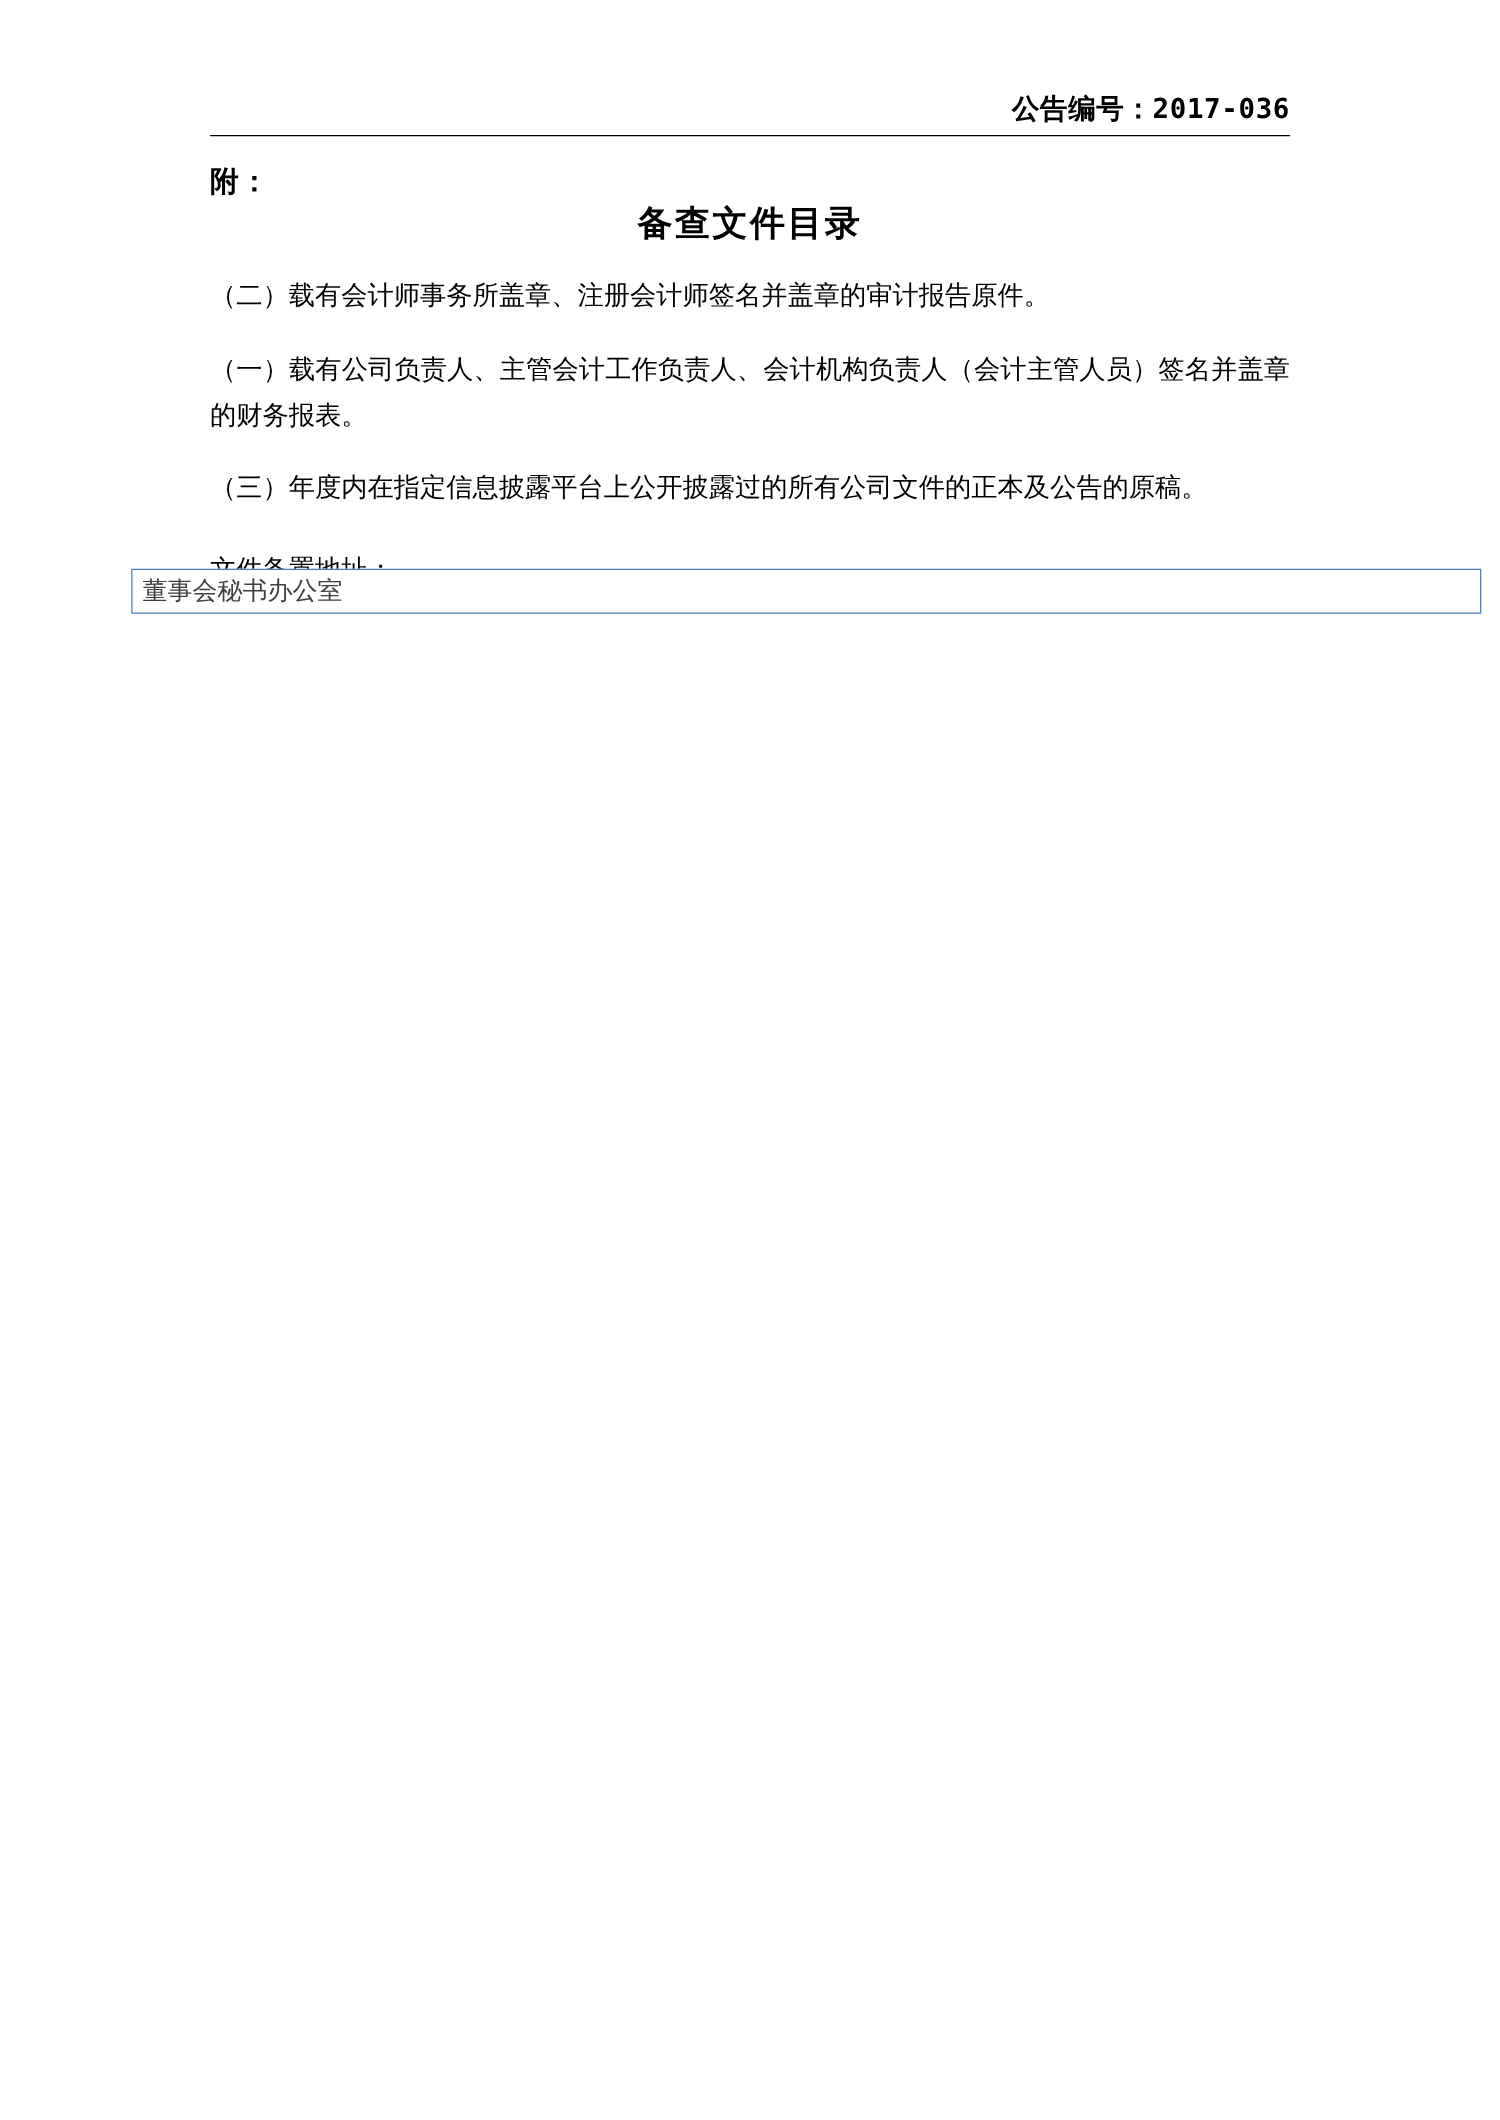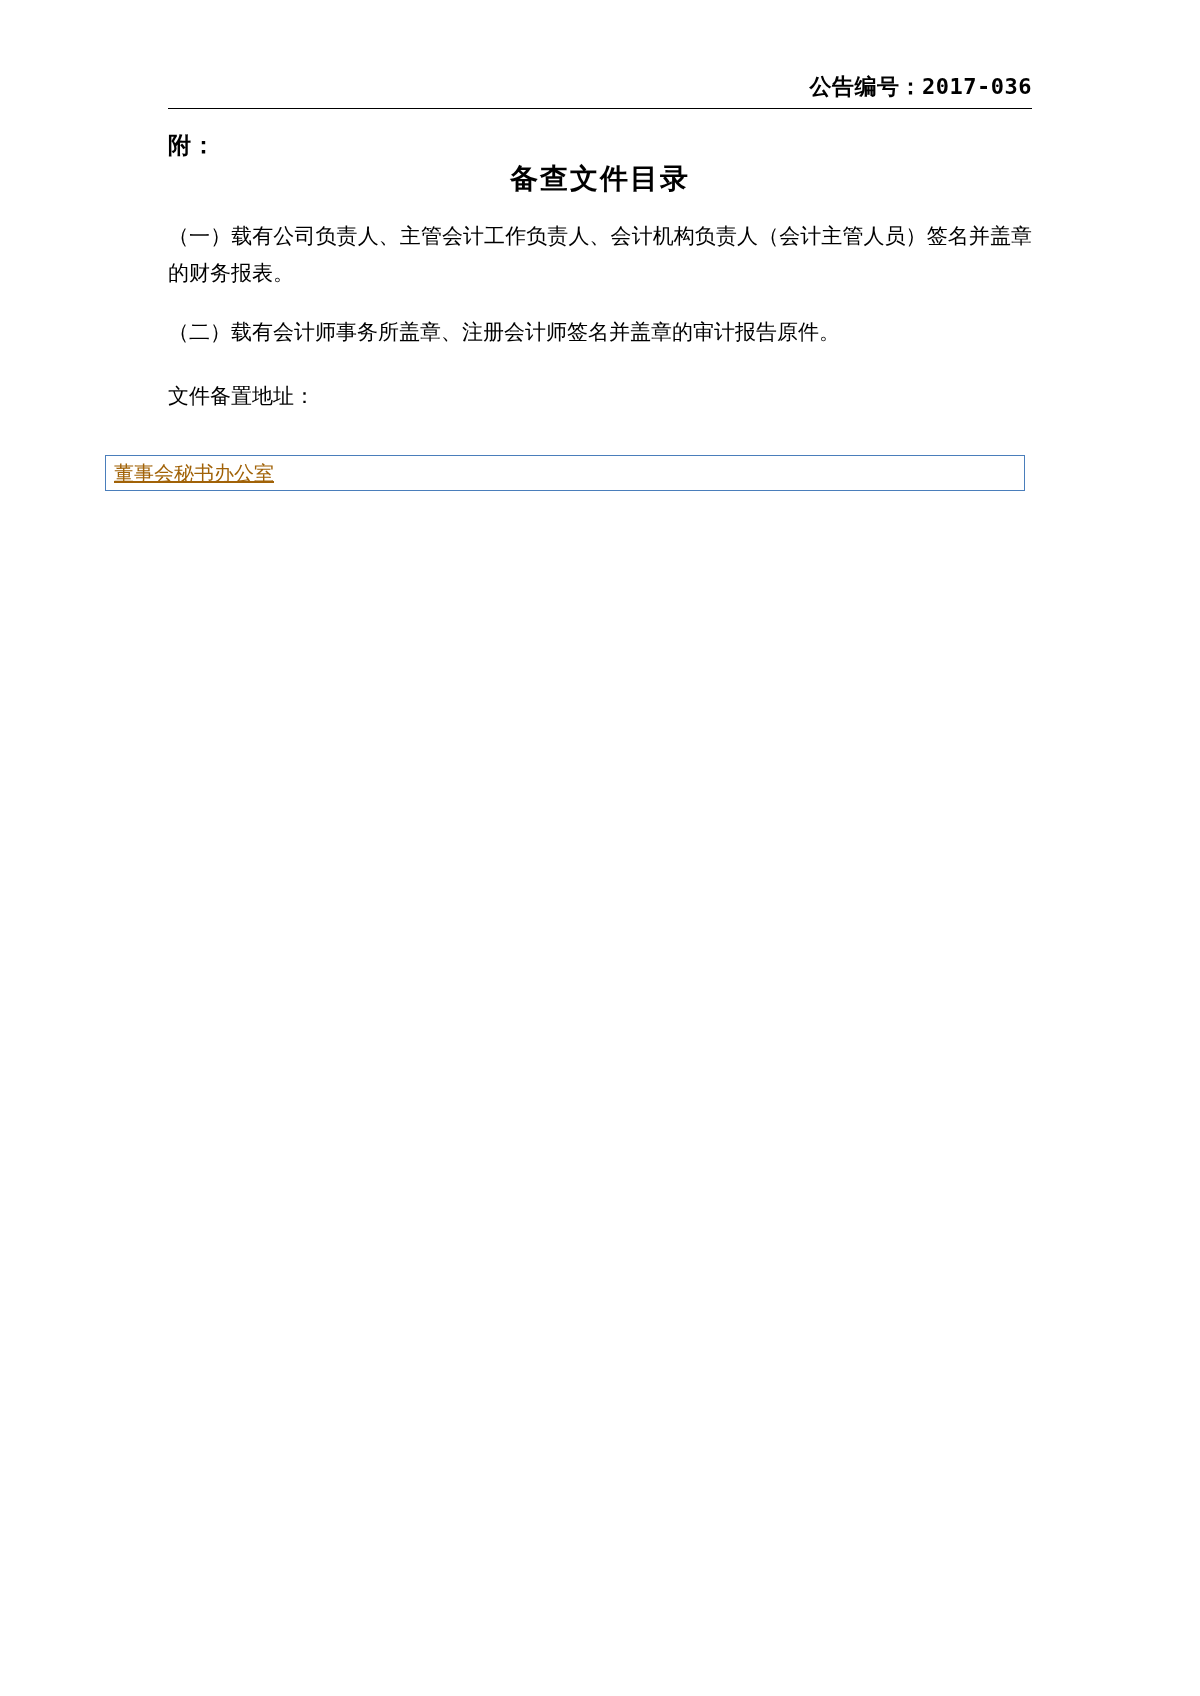--- a/index.html
+++ b/index.html
@@ -73,48 +73,48 @@
   .address-label {
     font-size: 21px;
     line-height: 1.6;
     margin-top: 30px;
     margin-bottom: 6px;
   }
   .address-box {
     position: absolute;
     left: 105px;
     top: 455px;
-    width: 920px;
+    width: 1080px;
     height: 36px;
     border: 1px solid #4a7ebb;
     box-sizing: border-box;
     background: #ffffff;
     font-size: 20px;
     line-height: 34px;
     padding-left: 8px;
     font-family: "Liberation Serif", serif;
-    color: #a16207;
-    text-decoration: underline;
+    color: #404040;
   }
 </style>
 </head>
 <body>
 
 <div class="page">
 
   <div class="header-area">
     <div class="header-number">公告编号：2017-036</div>
     <div class="header-rule"></div>
   </div>
 
   <div class="attach-label">附：</div>
 
   <div class="doc-title">备查文件目录</div>
 
   <div class="body-block">
+    <p class="para">（二）载有会计师事务所盖章、注册会计师签名并盖章的审计报告原件。</p>
     <p class="para">（一）载有公司负责人、主管会计工作负责人、会计机构负责人（会计主管人员）签名并盖章的财务报表。</p>
-    <p class="para">（二）载有会计师事务所盖章、注册会计师签名并盖章的审计报告原件。</p>
+    <p class="para">（三）年度内在指定信息披露平台上公开披露过的所有公司文件的正本及公告的原稿。</p>
     <div class="address-label">文件备置地址：</div>
   </div>
 
   <div class="address-box">董事会秘书办公室</div>
 
 </div>
 
 </body></html>

